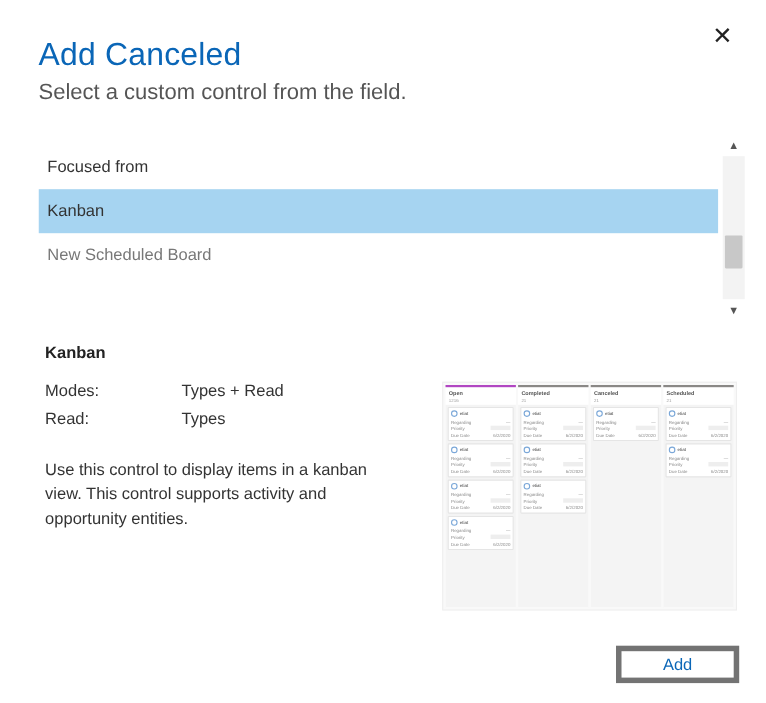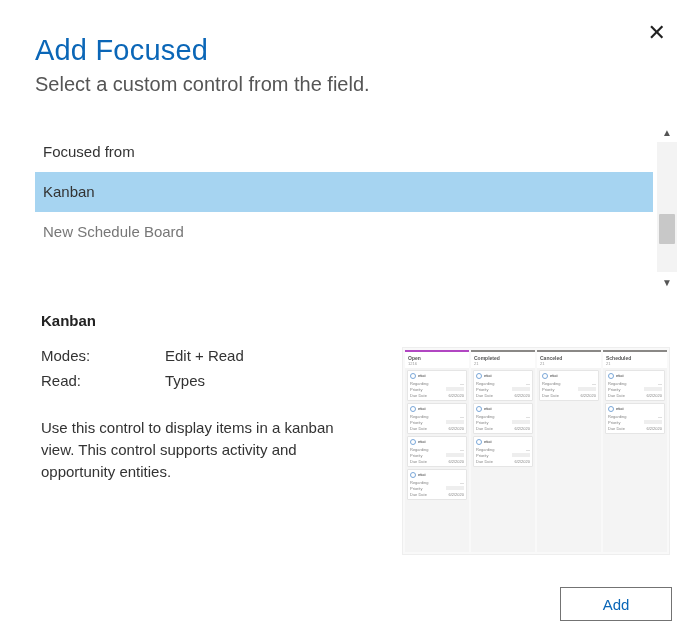--- a/index.html
+++ b/index.html
@@ -42,60 +42,60 @@
   .col.c3 .col-head { border-top-color: #8a8886; }
   .col-body { flex: 1; padding: 2px; background: #f4f4f4; display: flex; flex-direction: column; gap: 2px; }
   .card { background: #fff; border: 1px solid #e5e5e5; border-radius: 1px; padding: 2px; }
   .card .crowt { display: flex; align-items: center; gap: 2px; margin-bottom: 2px; }
   .cicon { width: 6px; height: 6px; border-radius: 50%; border: 1px solid #7aa7d8; flex-shrink: 0; }
   .ctitle { font-size: 4px; color: #333; line-height: 1.1; }
   .crow { display: flex; justify-content: space-between; font-size: 4px; color: #888; margin-top: 1px; }
   .cbar { height: 4px; background: #eee; flex: 0 0 18px; }
 
   .footer { position: absolute; bottom: 18px; right: 24px; }
-  .add-btn { width: 112px; height: 34px; border: 1px solid #737373; background: #fff; color: #0a66b7; font-size: 15px; cursor: pointer; }
+  .add-btn { width: 112px; height: 34px; border: 5px solid #737373; background: #fff; color: #0a66b7; font-size: 15px; cursor: pointer; }
 </style>
 </head>
 <body>
 
 <div class="dialog">
 
   <div class="close-x">✕</div>
 
   <div class="header">
-    <div class="title">Add Focused</div>
+    <div class="title">Add Canceled</div>
     <div class="subtitle">Select a custom control from the field.</div>
   </div>
 
   <div class="list-wrap">
     <div class="list-viewport" id="list-viewport">
         <div style="position: relative; top: -30px;">
           <div class="list-item cut">FindSlots_GridControl_Name</div>
           <div class="list-item">Focused from</div>
           <div class="list-item selected">Kanban</div>
-          <div class="list-item cut">New Schedule Board</div>
+          <div class="list-item cut">New Scheduled Board</div>
         </div>
       </div>
     <div class="scrollbar">
       <div class="sb-arrow up">▲</div>
       <div class="sb-track">
         <div class="sb-thumb"></div>
       </div>
       <div class="sb-arrow down">▼</div>
     </div>
   </div>
 
   <div class="details">
     <div class="detail-title">Kanban</div>
     <div class="detail-body">
       <div class="detail-left">
         <div class="props">
           <div class="prow">
             <div class="plabel">Modes:</div>
-            <div>Edit + Read</div>
+            <div>Types + Read</div>
           </div>
           <div class="prow">
             <div class="plabel">Read:</div>
             <div>Types</div>
           </div>
         </div>
         <div class="desc">Use this control to display items in a kanban view. This control supports activity and opportunity entities.</div>
       </div>
       <div class="preview" id="preview">
           <div class="col c0">

